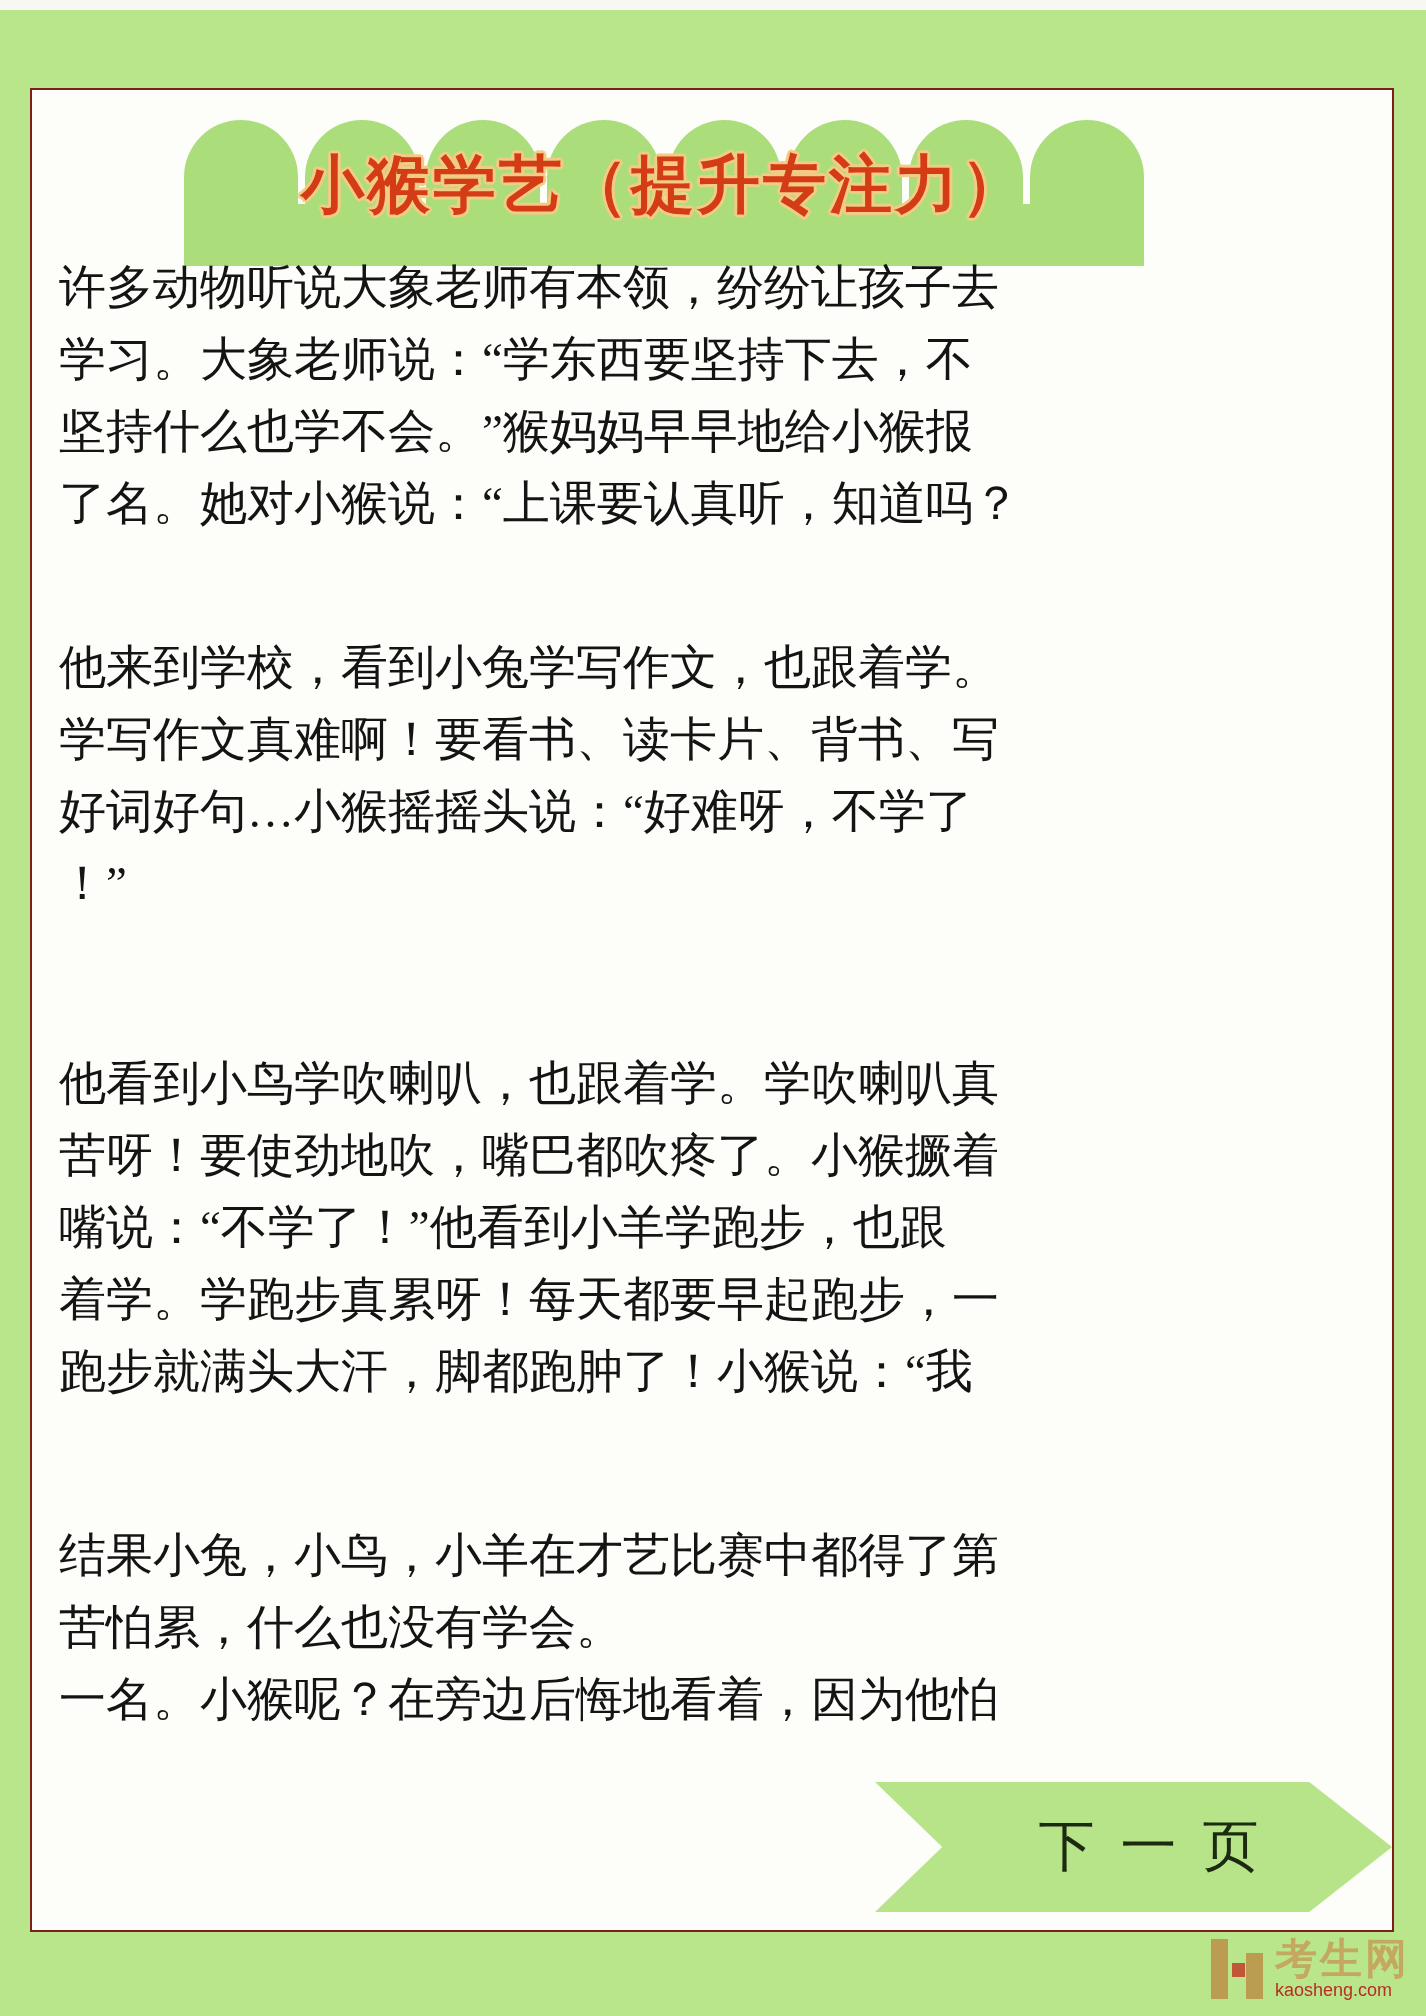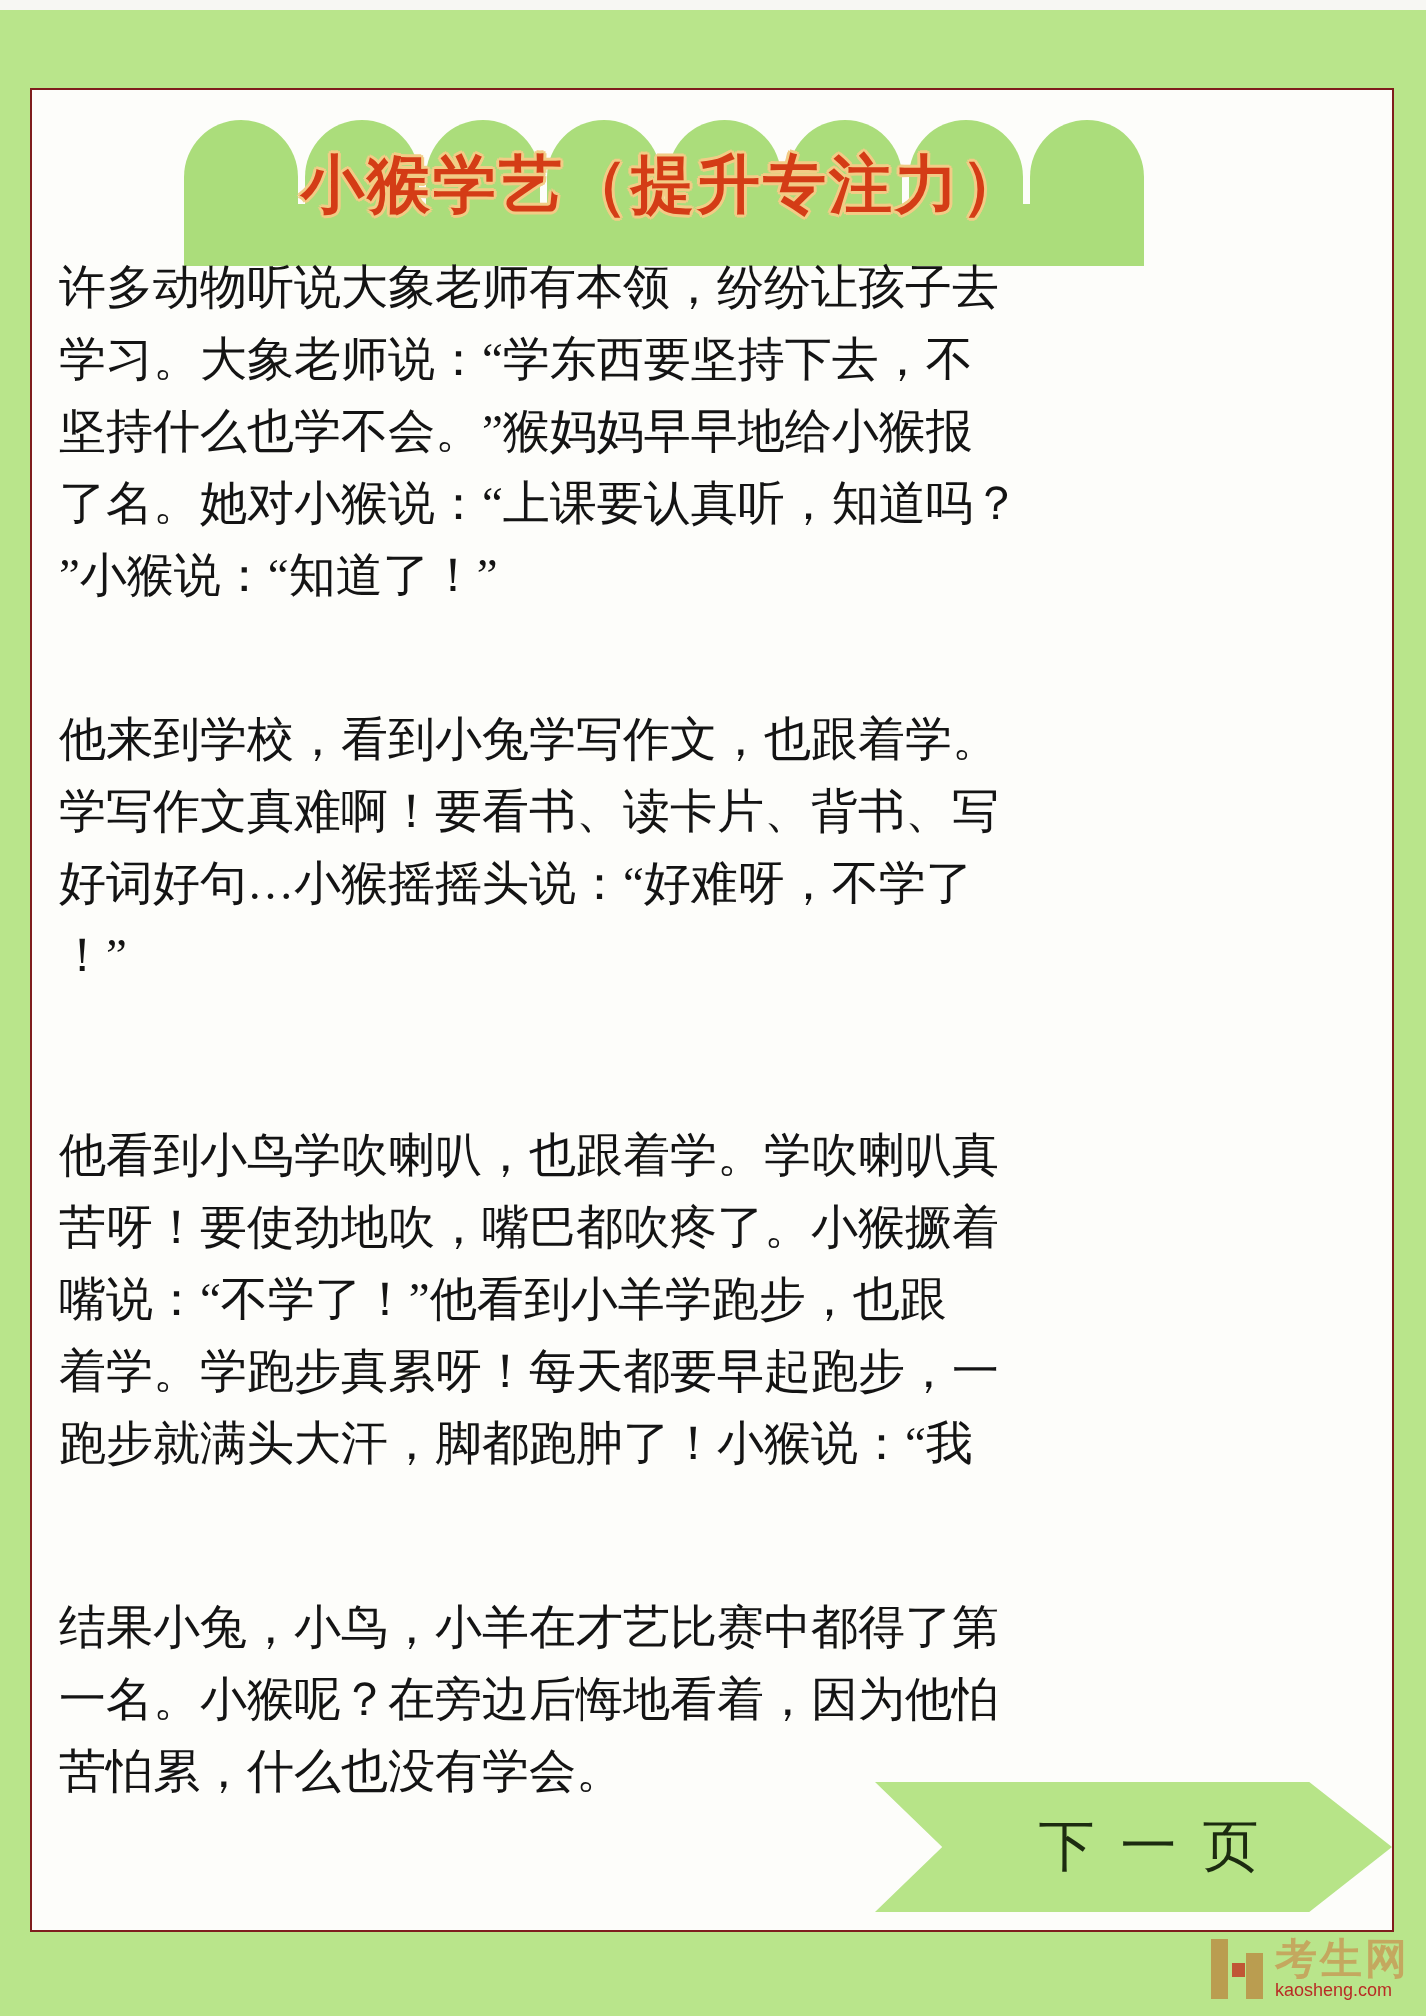--- a/index.html
+++ b/index.html
@@ -116,42 +116,41 @@
       <h1 class="page-title">小猴学艺（提升专注力）</h1>
     </div>
 
     <div class="story">
 
       <div class="para para-1">
         <div class="line">许多动物听说大象老师有本领，纷纷让孩子去</div>
         <div class="line">学习。大象老师说：“学东西要坚持下去，不</div>
         <div class="line">坚持什么也学不会。”猴妈妈早早地给小猴报</div>
         <div class="line">了名。她对小猴说：“上课要认真听，知道吗？</div>
-        <div class="line">”小猴说：“知道了！”</div>
       </div>
 
       <div class="para para-2">
         <div class="line">他来到学校，看到小兔学写作文，也跟着学。</div>
         <div class="line">学写作文真难啊！要看书、读卡片、背书、写</div>
         <div class="line">好词好句…小猴摇摇头说：“好难呀，不学了</div>
         <div class="line">！”</div>
       </div>
 
       <div class="para para-3">
         <div class="line">他看到小鸟学吹喇叭，也跟着学。学吹喇叭真</div>
         <div class="line">苦呀！要使劲地吹，嘴巴都吹疼了。小猴撅着</div>
         <div class="line">嘴说：“不学了！”他看到小羊学跑步，也跟</div>
         <div class="line">着学。学跑步真累呀！每天都要早起跑步，一</div>
         <div class="line">跑步就满头大汗，脚都跑肿了！小猴说：“我</div>
       </div>
 
       <div class="para para-4">
         <div class="line">结果小兔，小鸟，小羊在才艺比赛中都得了第</div>
+        <div class="line">苦怕累，什么也没有学会。</div>
         <div class="line">一名。小猴呢？在旁边后悔地看着，因为他怕</div>
-        <div class="line">苦怕累，什么也没有学会。</div>
       </div>
 
     </div>
 
     <div class="next-arrow">
       <span>下一页</span>
     </div>
 
   </div>
 

